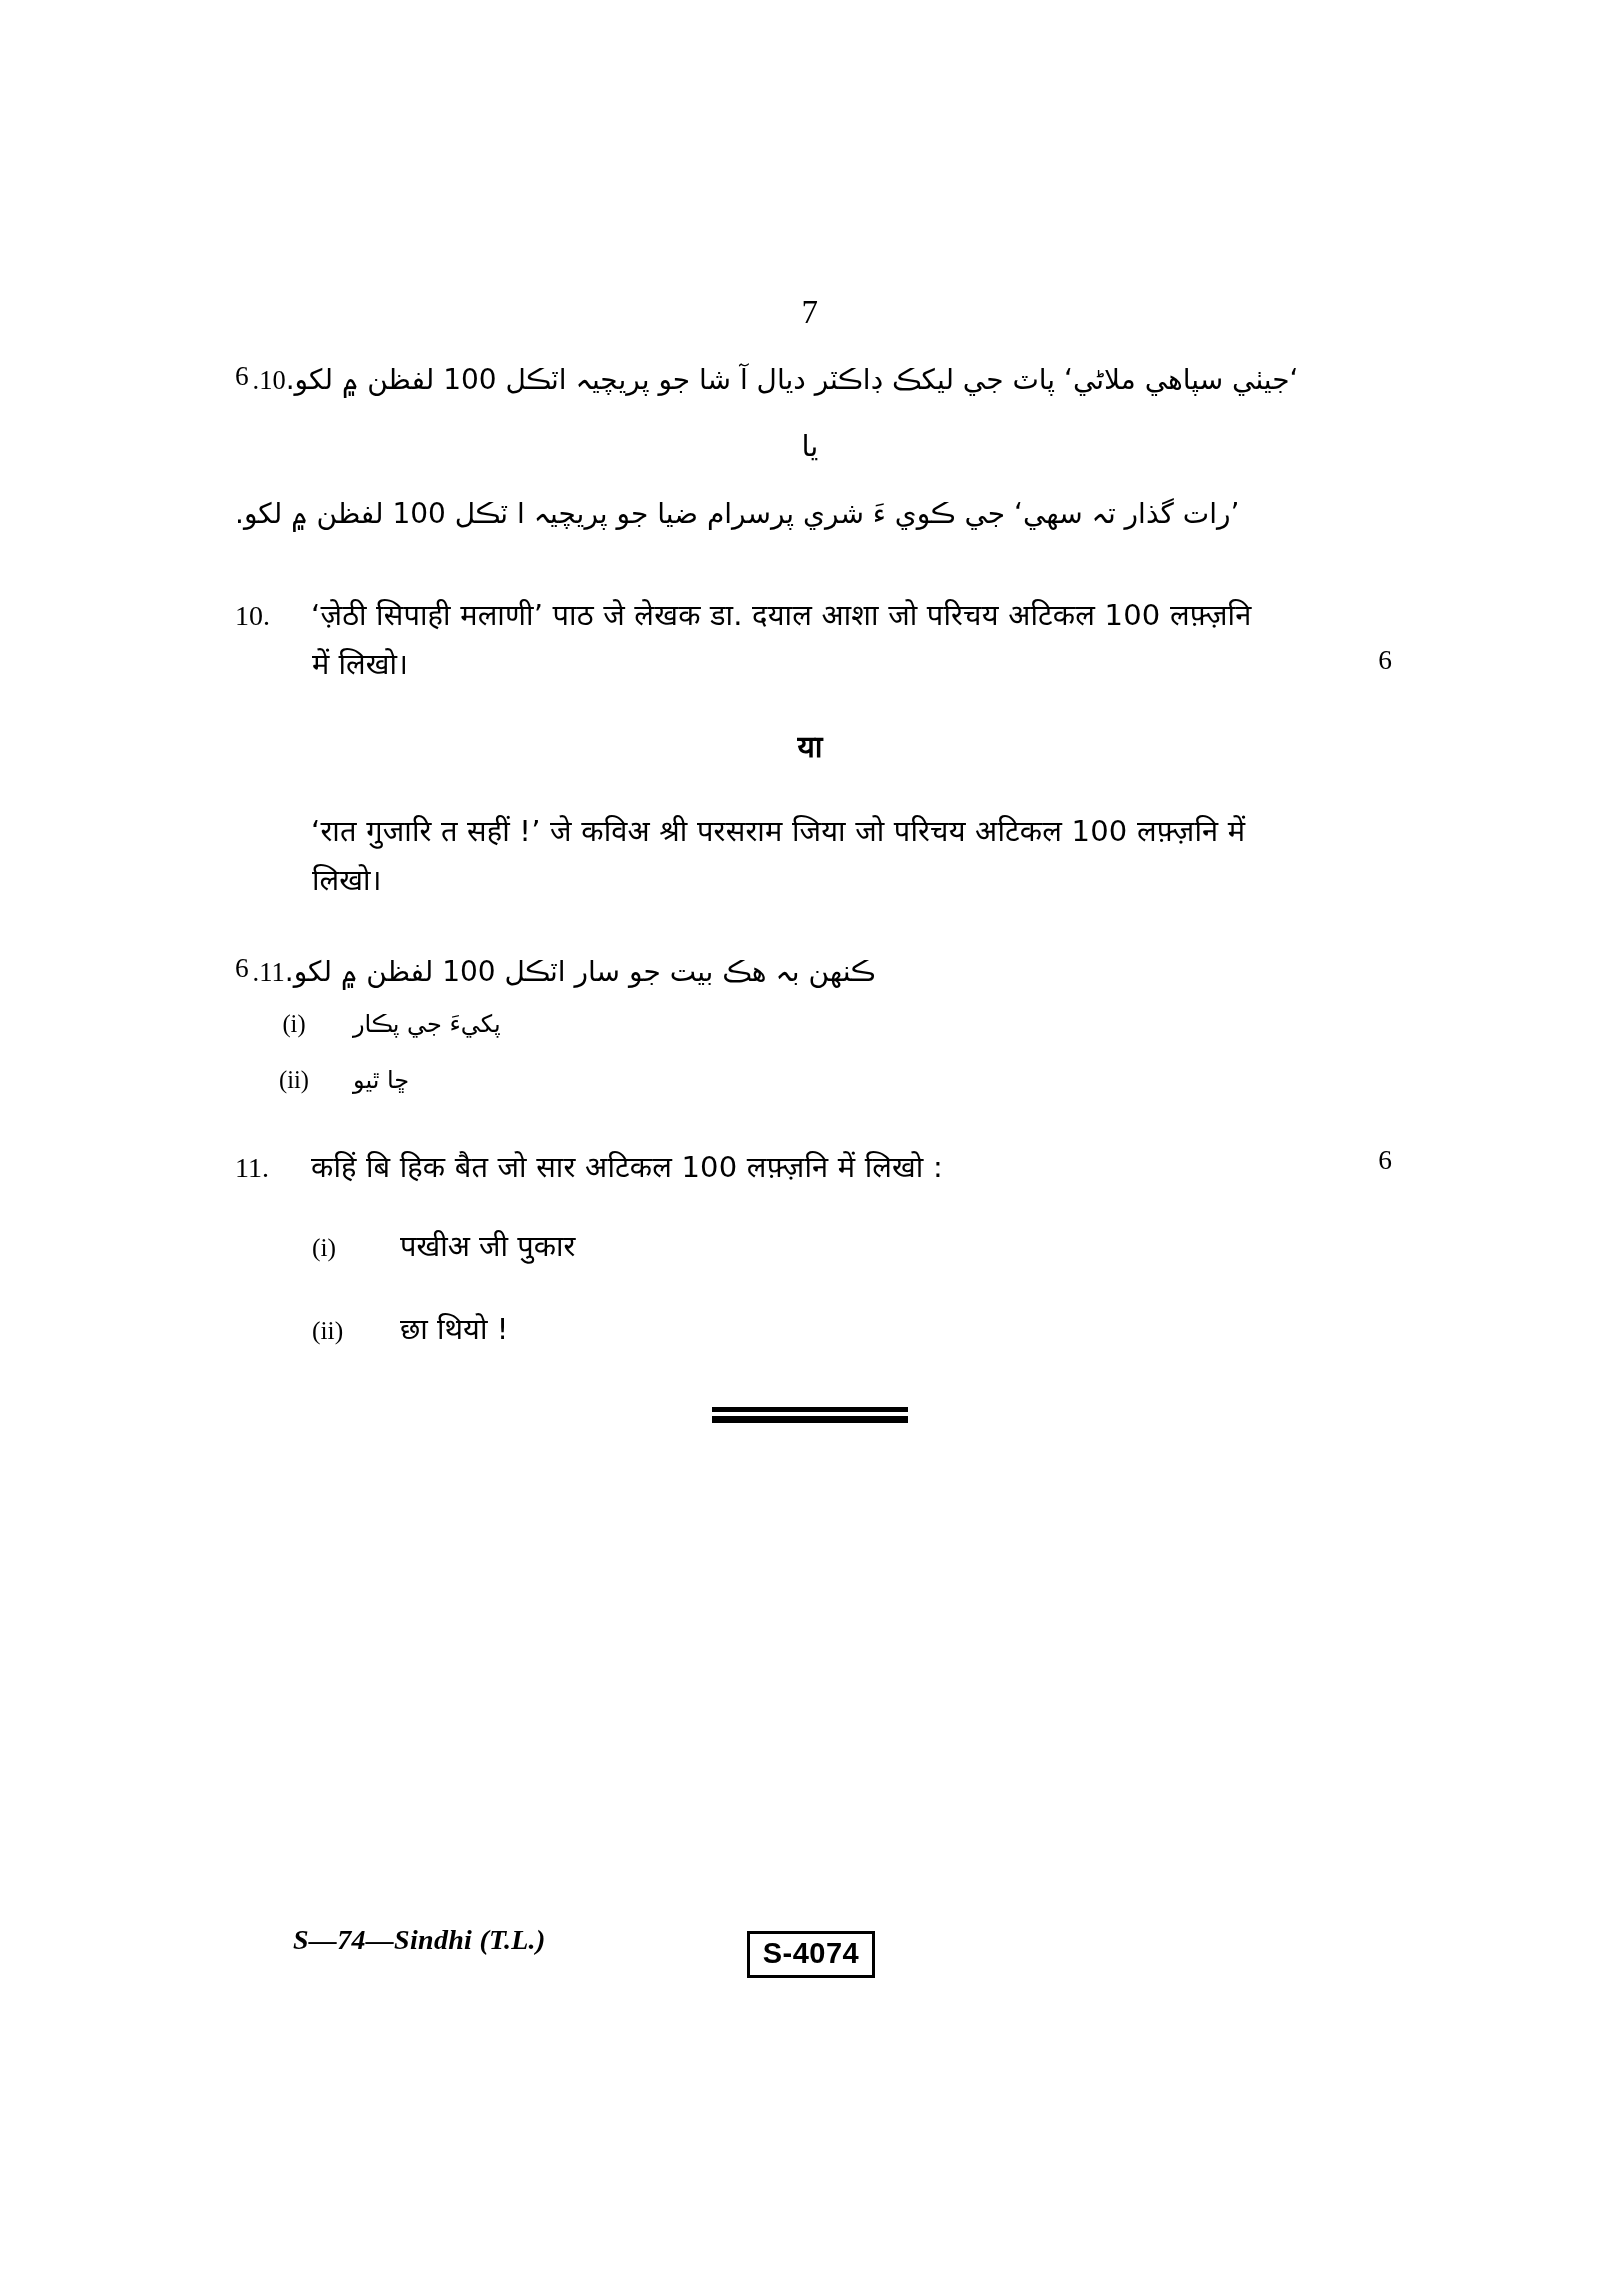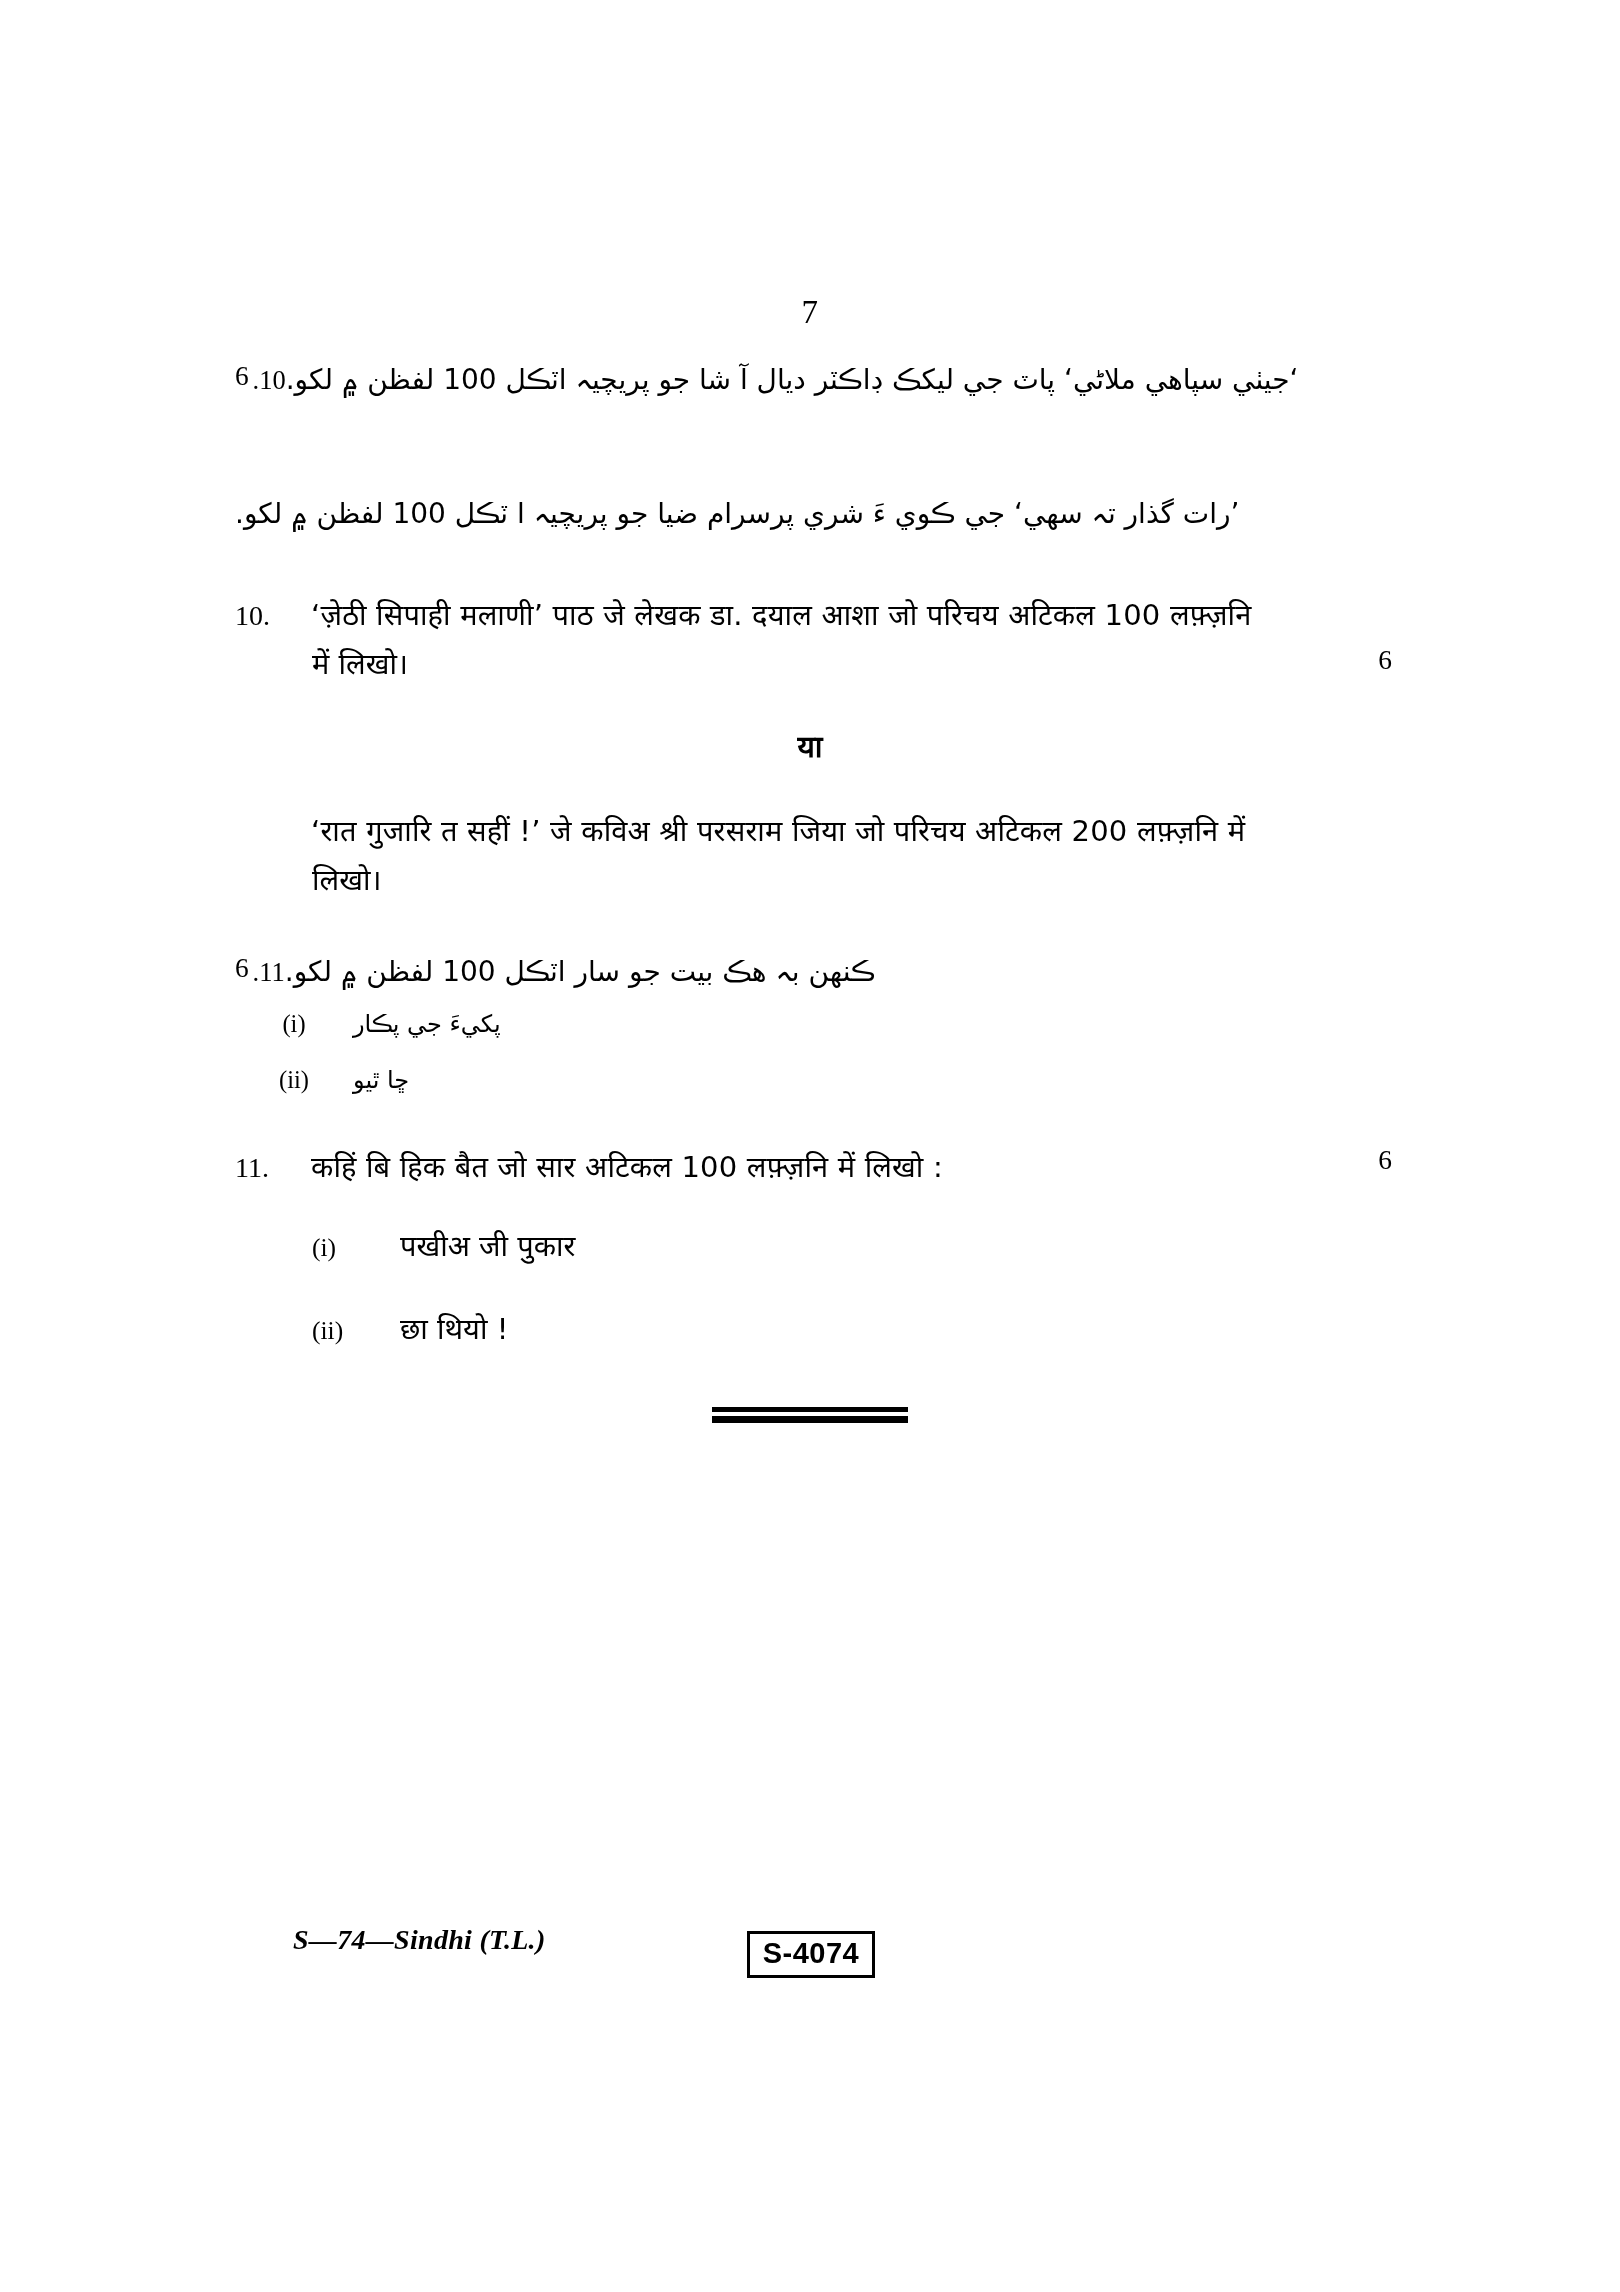--- a/index.html
+++ b/index.html
@@ -223,39 +223,40 @@
 <div class="page">
 
   <div class="page-number">7</div>
 
   <div class="rtl-row" style="top:361px;">
     <span class="rtl-num">.10</span>
     <span class="rtl-text">‘جيٺي سپاهي ملاڻي‘ پاٽ جي ليکڪ ڊاڪٽر ديال آ شا جو پريچيہ اٽڪل 100 لفظن ۾ لکو.</span>
     <span class="rtl-marks">6</span>
   </div>
 
+  <div class="rtl-center" style="top:429px;">يا</div>
 
   <div class="rtl-row" style="top:495px; left:235px;">
     <span class="rtl-text" style="margin-right:auto;">’رات گذار تہ سھي‘ جي ڪوي ءَ شري پرسرام ضيا جو پريچيہ ا ٽڪل  100 لفظن ۾ لکو.</span>
   </div>
 
   <div class="dev-row" style="top:593px;">
     <span class="dev-num">10.</span>
     <span class="dev-text">‘ज़ेठी सिपाही मलाणी’ पाठ जे लेखक डा. दयाल आशा जो परिचय अटिकल 100 लफ़्ज़नि</span>
   </div>
   <div class="dev-cont" style="top:642px;">में लिखो।</div>
   <div class="band" style="top:645px;">
     <span class="dev-marks">6</span>
   </div>
 
   <div class="dev-center" style="top:725px;">या</div>
 
   <div class="dev-row" style="top:809px;">
     <span class="dev-num"></span>
-    <span class="dev-text">‘रात गुजारि त सहीं !’ जे कविअ श्री परसराम जिया जो परिचय अटिकल 200 लफ़्ज़नि में</span>
+    <span class="dev-text">‘रात गुजारि त सहीं !’ जे कविअ श्री परसराम जिया जो परिचय अटिकल 100 लफ़्ज़नि में</span>
   </div>
   <div class="dev-cont" style="top:858px;">लिखो।</div>
 
   <div class="rtl-row" style="top:953px;">
     <span class="rtl-num">.11</span>
     <span class="rtl-text">ڪنھن بہ ھڪ بيت جو سار اٽڪل 100 لفظن ۾ لکو.</span>
     <span class="rtl-marks">6</span>
   </div>
 
   <div class="rtl-sub" style="top:1010px;">

